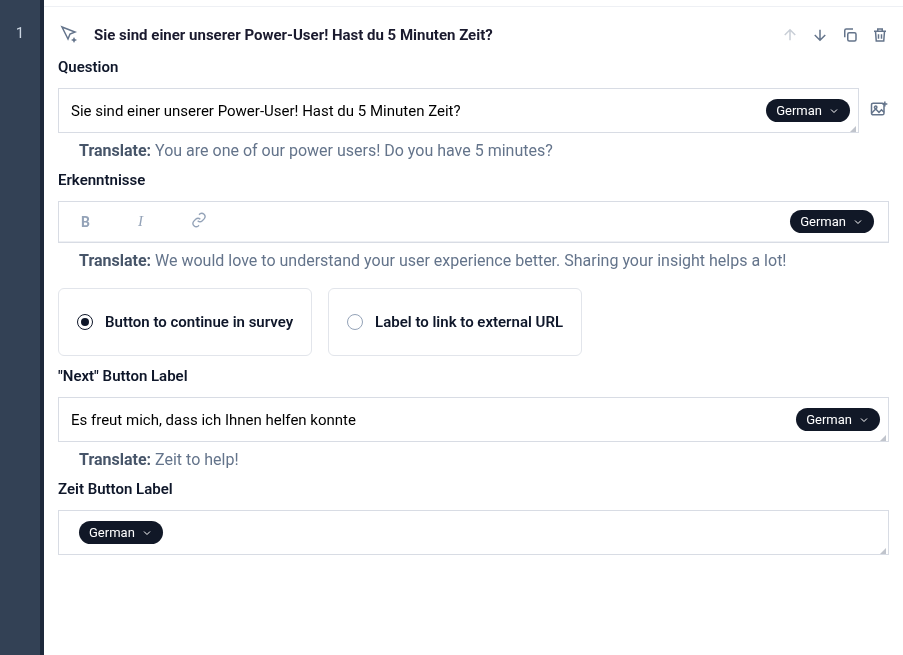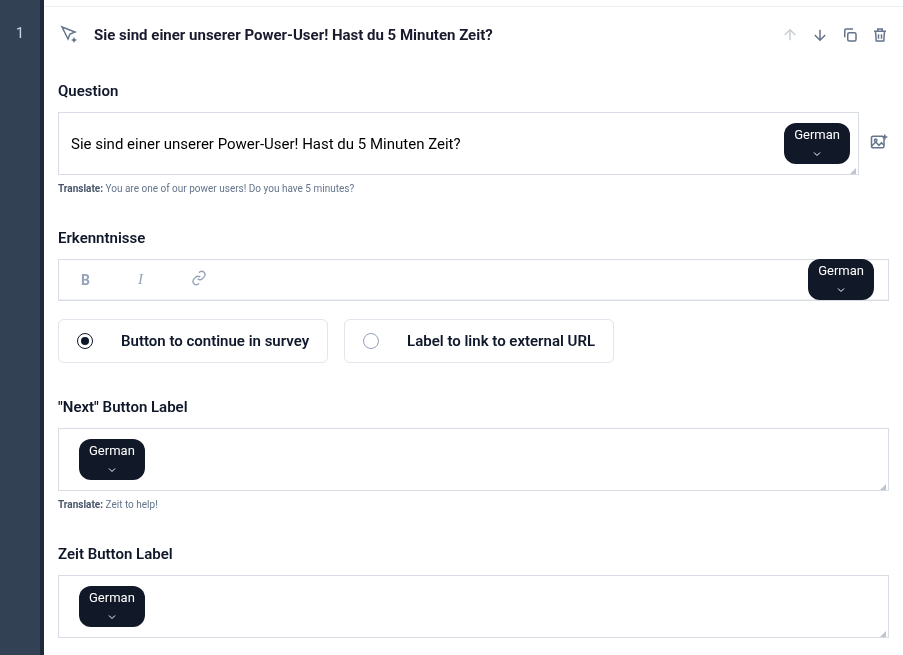--- a/index.html
+++ b/index.html
@@ -30,21 +30,21 @@
       padding: 16px 14px 0 14px;
       gap: 12px;
     }
     .header-icon { width: 24px; height: 24px; color: #64748b; }
     .header-title { font-weight: 700; font-size: 15px; flex: 1; }
     .header-actions { display: flex; gap: 12px; align-items: center; color: #64748b; }
     .icon-btn { cursor: pointer; display: inline-flex; }
     .icon-btn svg { width: 18px; height: 18px; }
     .disabled-icon { opacity: 0.35; }
     .section { padding: 0 14px; }
-    .field-label { font-size: 15px; font-weight: 600; margin-top: 35px; margin-bottom: 12px; color: #0f172a; }
+    .field-label { font-size: 15px; font-weight: 600; margin-top: 11px; margin-bottom: 12px; color: #0f172a; }
     .input-row { display: flex; align-items: center; gap: 10px; }
     .input-wrap {
       position: relative;
       flex: 1;
       border: 1px solid #d8dce4;
       background: #fff;
       display: flex;
       align-items: center;
       padding: 10px 8px 10px 12px;
     }
@@ -69,26 +69,25 @@
       display: inline-flex;
       align-items: center;
       gap: 6px;
       background: #111827;
       color: #fff;
       padding: 4px 10px;
       border-radius: 12px;
       font-size: 13px;
       cursor: pointer;
       margin-left: 8px;
-      flex-direction: column;
     }
     .lang-pill svg { width: 12px; height: 12px; }
     .side-icon { color: #64748b; cursor: pointer; }
     .side-icon svg { width: 20px; height: 20px; }
-    .translate-line { margin-top: 8px; font-size: 10px; color: #64748b; }
+    .translate-line { margin-top: 8px; font-size: 16px; color: #64748b; margin-left: 21px; }
     .translate-line .tlabel { font-weight: 700; color: #475569; }
     .desc-box {
       border: 1px solid #d8dce4;
       background: #fff;
       position: relative;
       margin-top: 0;
     }
     .desc-toolbar {
       height: 40px;
       display: flex;
@@ -103,24 +102,24 @@
     .fmt-link svg { width: 16px; height: 16px; }
     .desc-toolbar .spacer { flex: 1; }
     .desc-body { padding: 14px 14px 40px 14px; position: relative; min-height: 90px; }
     .desc-text { font-size: 15px; line-height: 1.5; }
     .squiggle { text-decoration: underline wavy #dc2626; text-decoration-thickness: 1px; text-underline-offset: 2px; }
     .resize-corners { position: absolute; left: 3px; right: 3px; bottom: 1px; display: flex; justify-content: space-between; font-size: 10px; color: #c0c4cc; }
     .radio-row { display: flex; gap: 16px; margin-top: 18px; }
     .radio-pill {
       border: 1px solid #e2e5eb;
       border-radius: 6px;
-      padding: 12px 18px;
-      display: flex;
-      align-items: center;
-      gap: 28px;
+      padding: 24px 18px;
+      display: flex;
+      align-items: center;
+      gap: 12px;
       cursor: pointer;
     }
     .radio-outer {
       width: 16px; height: 16px;
       border: 1.5px solid #94a3b8;
       border-radius: 50%;
       display: flex; align-items: center; justify-content: center;
     }
     .radio-outer.selected { border-color: #0f172a; }
     .radio-inner { width: 8px; height: 8px; background: #0f172a; border-radius: 50%; }
@@ -211,37 +210,42 @@
           </span>
           <span class="spacer"></span>
           <div class="lang-pill">
             <span>German</span>
             <svg viewBox="0 0 24 24" fill="none" stroke="currentColor" stroke-width="2">
                 <path d="M6 9l6 6 6-6"></path>
               </svg>
           </div>
         </div>
       </div>
+      <div class="translate-line">
+        <span class="tlabel">Translate:</span>
+        <span>We would love to understand your user experience better. Sharing your insight helps a lot!</span>
+      </div>
 
       <div class="radio-row">
         <div class="radio-pill">
           <span class="radio-outer selected">
               <span class="radio-inner"></span>
             </span>
           <span class="radio-label">Button to continue in survey</span>
         </div>
         <div class="radio-pill">
           <span class="radio-outer"></span>
           <span class="radio-label">Label to link to external URL</span>
         </div>
       </div>
 
       <div class="field-label">"Next" Button Label</div>
       <div class="input-row">
         <div class="input-wrap">
+          <input type="text" value="Es freut mich, dass ich Ihnen helfen konnte" style="">
           <div class="lang-pill">
             <span>German</span>
             <svg viewBox="0 0 24 24" fill="none" stroke="currentColor" stroke-width="2">
                 <path d="M6 9l6 6 6-6"></path>
               </svg>
           </div>
           <span class="resize-hint"></span>
         </div>
       </div>
       <div class="translate-line">

